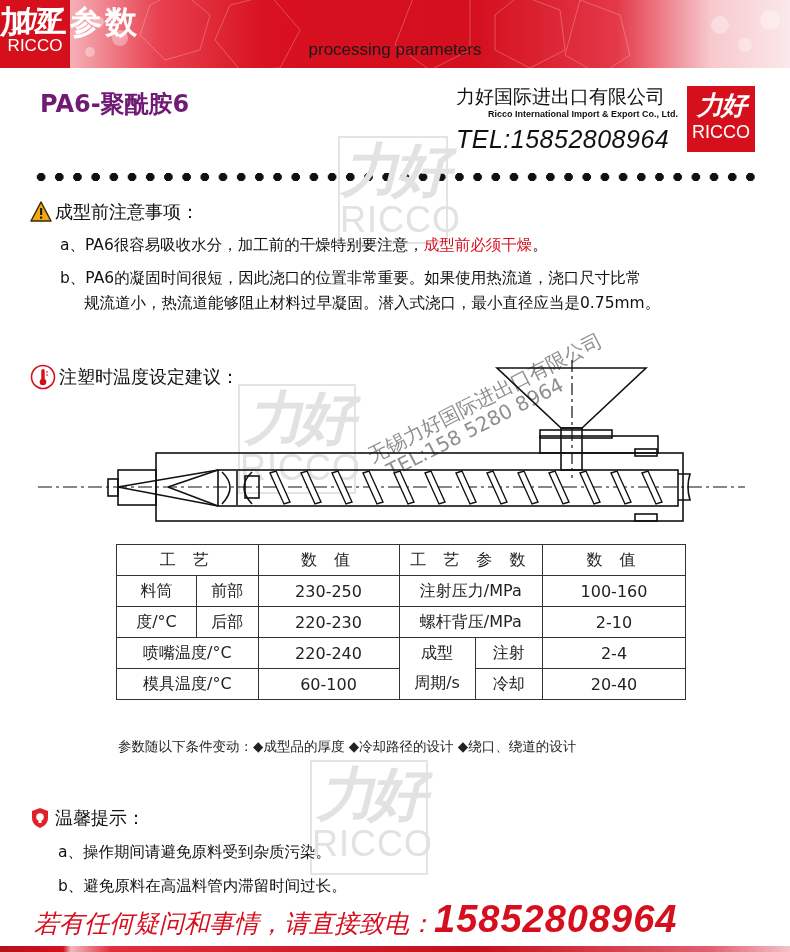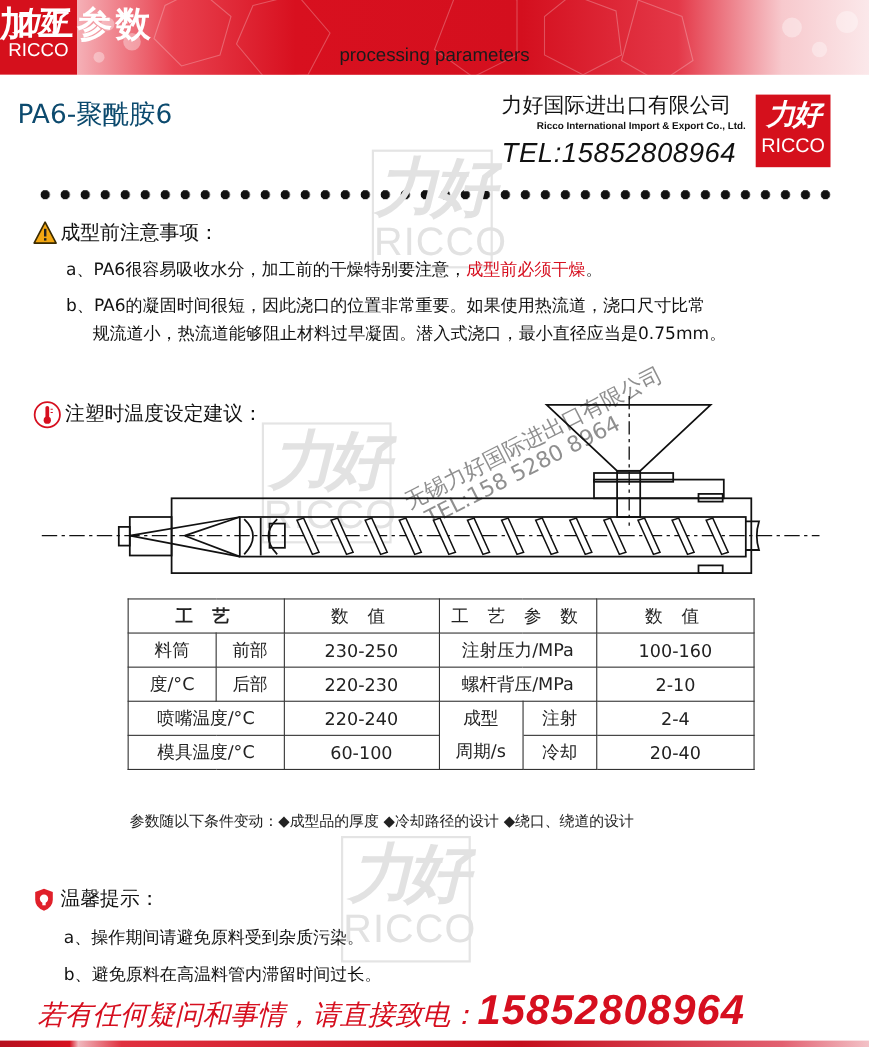--- a/index.html
+++ b/index.html
@@ -9,21 +9,21 @@
   .banner { position: absolute; left: 0; top: 0; width: 790px; height: 68px;
     background: linear-gradient(90deg, #fbe4e6 0%, #f6b9bf 8%, #e8414f 20%, #d8101f 34%, #d40f1e 60%, #e43848 78%, #f7c9cd 90%, #fbe8ea 100%); overflow: hidden; }
   .banner .hex { position: absolute; top: 0; left: 0; width: 790px; height: 68px; }
   .logo-box { position: absolute; left: 0; top: 0; width: 70px; height: 68px; background: #d5101c; color: #fff; text-align: center; }
   .logo-box .cn { font-family: "DejaVu Sans", sans-serif; font-weight: bold; font-size: 25px; line-height: 30px; padding-top: 5px; letter-spacing: -2px; font-style: italic; }
   .logo-box .en { font-family: "Liberation Sans", sans-serif; font-size: 17px; line-height: 22px; letter-spacing: 0px; }
   .banner-title { position: absolute; left: 0; width: 630px; top: 2px; text-align: left; color: #fff; font-size: 32px; font-weight: bold; letter-spacing: 3px; line-height: 40px; }
   .banner-sub { position: absolute; left: 0; width: 790px; top: 40px; text-align: center; color: #1a1a1a; font-family: "Liberation Sans", sans-serif; font-size: 17px; line-height: 20px; }
 
   
-  .prod-title { position: absolute; left: 16px; top: 88px; font-size: 24px; font-weight: normal; line-height: 32px; color: #0c4a6e; }
+  .prod-title { position: absolute; left: 40px; top: 88px; font-size: 24px; font-weight: bold; line-height: 32px; color: #701a75; }
   .company { position: absolute; left: 456px; top: 84px; width: 230px; }
   .company .cn { font-size: 19px; line-height: 24px; color: #111; letter-spacing: 0px; }
   .company .en { font-family: "Liberation Sans", sans-serif; font-size: 9px; font-weight: bold; color: #111; line-height: 12px; padding-left: 32px; }
   .company .tel { font-family: "Liberation Sans", sans-serif; font-style: italic; font-size: 25px; line-height: 34px; color: #111; margin-top: 2px; letter-spacing: 0.5px; }
   .logo-small { position: absolute; left: 687px; top: 86px; width: 68px; height: 66px; background: #d5101c; color: #fff; text-align: center; }
   .logo-small .cn { font-weight: bold; font-style: italic; font-size: 26px; line-height: 30px; padding-top: 4px; letter-spacing: -2px; }
   .logo-small .en { font-family: "Liberation Sans", sans-serif; font-size: 18px; line-height: 24px; }
 
   .dots { position: absolute; left: 32px; top: 172px; width: 730px; height: 10px;
     background-image: radial-gradient(circle, #111 4px, transparent 4.5px); background-size: 18.2px 10px; background-repeat: repeat-x; }
@@ -192,21 +192,21 @@
     <polygon points="549,473 555,471 569,502 563,504"></polygon>
     <polygon points="580,473 586,471 600,502 594,504"></polygon>
     <polygon points="611,473 617,471 631,502 625,504"></polygon>
     <polygon points="642,473 648,471 662,502 656,504"></polygon>
   </g>
 </svg>
 
 <table class="params">
   <tbody>
       <tr class="head">
-    <td colspan="2" style="width:142px;font-weight:bold;">工 艺</td>
+    <td colspan="2" style="width:142px;">工 艺</td>
     <td style="width:141px;">数 值</td>
     <td colspan="2" style="width:144px;">工 艺 参 数</td>
     <td style="width:143px;">数 值</td>
   </tr>
   <tr>
     <td style="width:80px;">料筒</td>
     <td>前部</td>
     <td>230-250</td>
     <td colspan="2">注射压力/MPa</td>
     <td>100-160</td>

